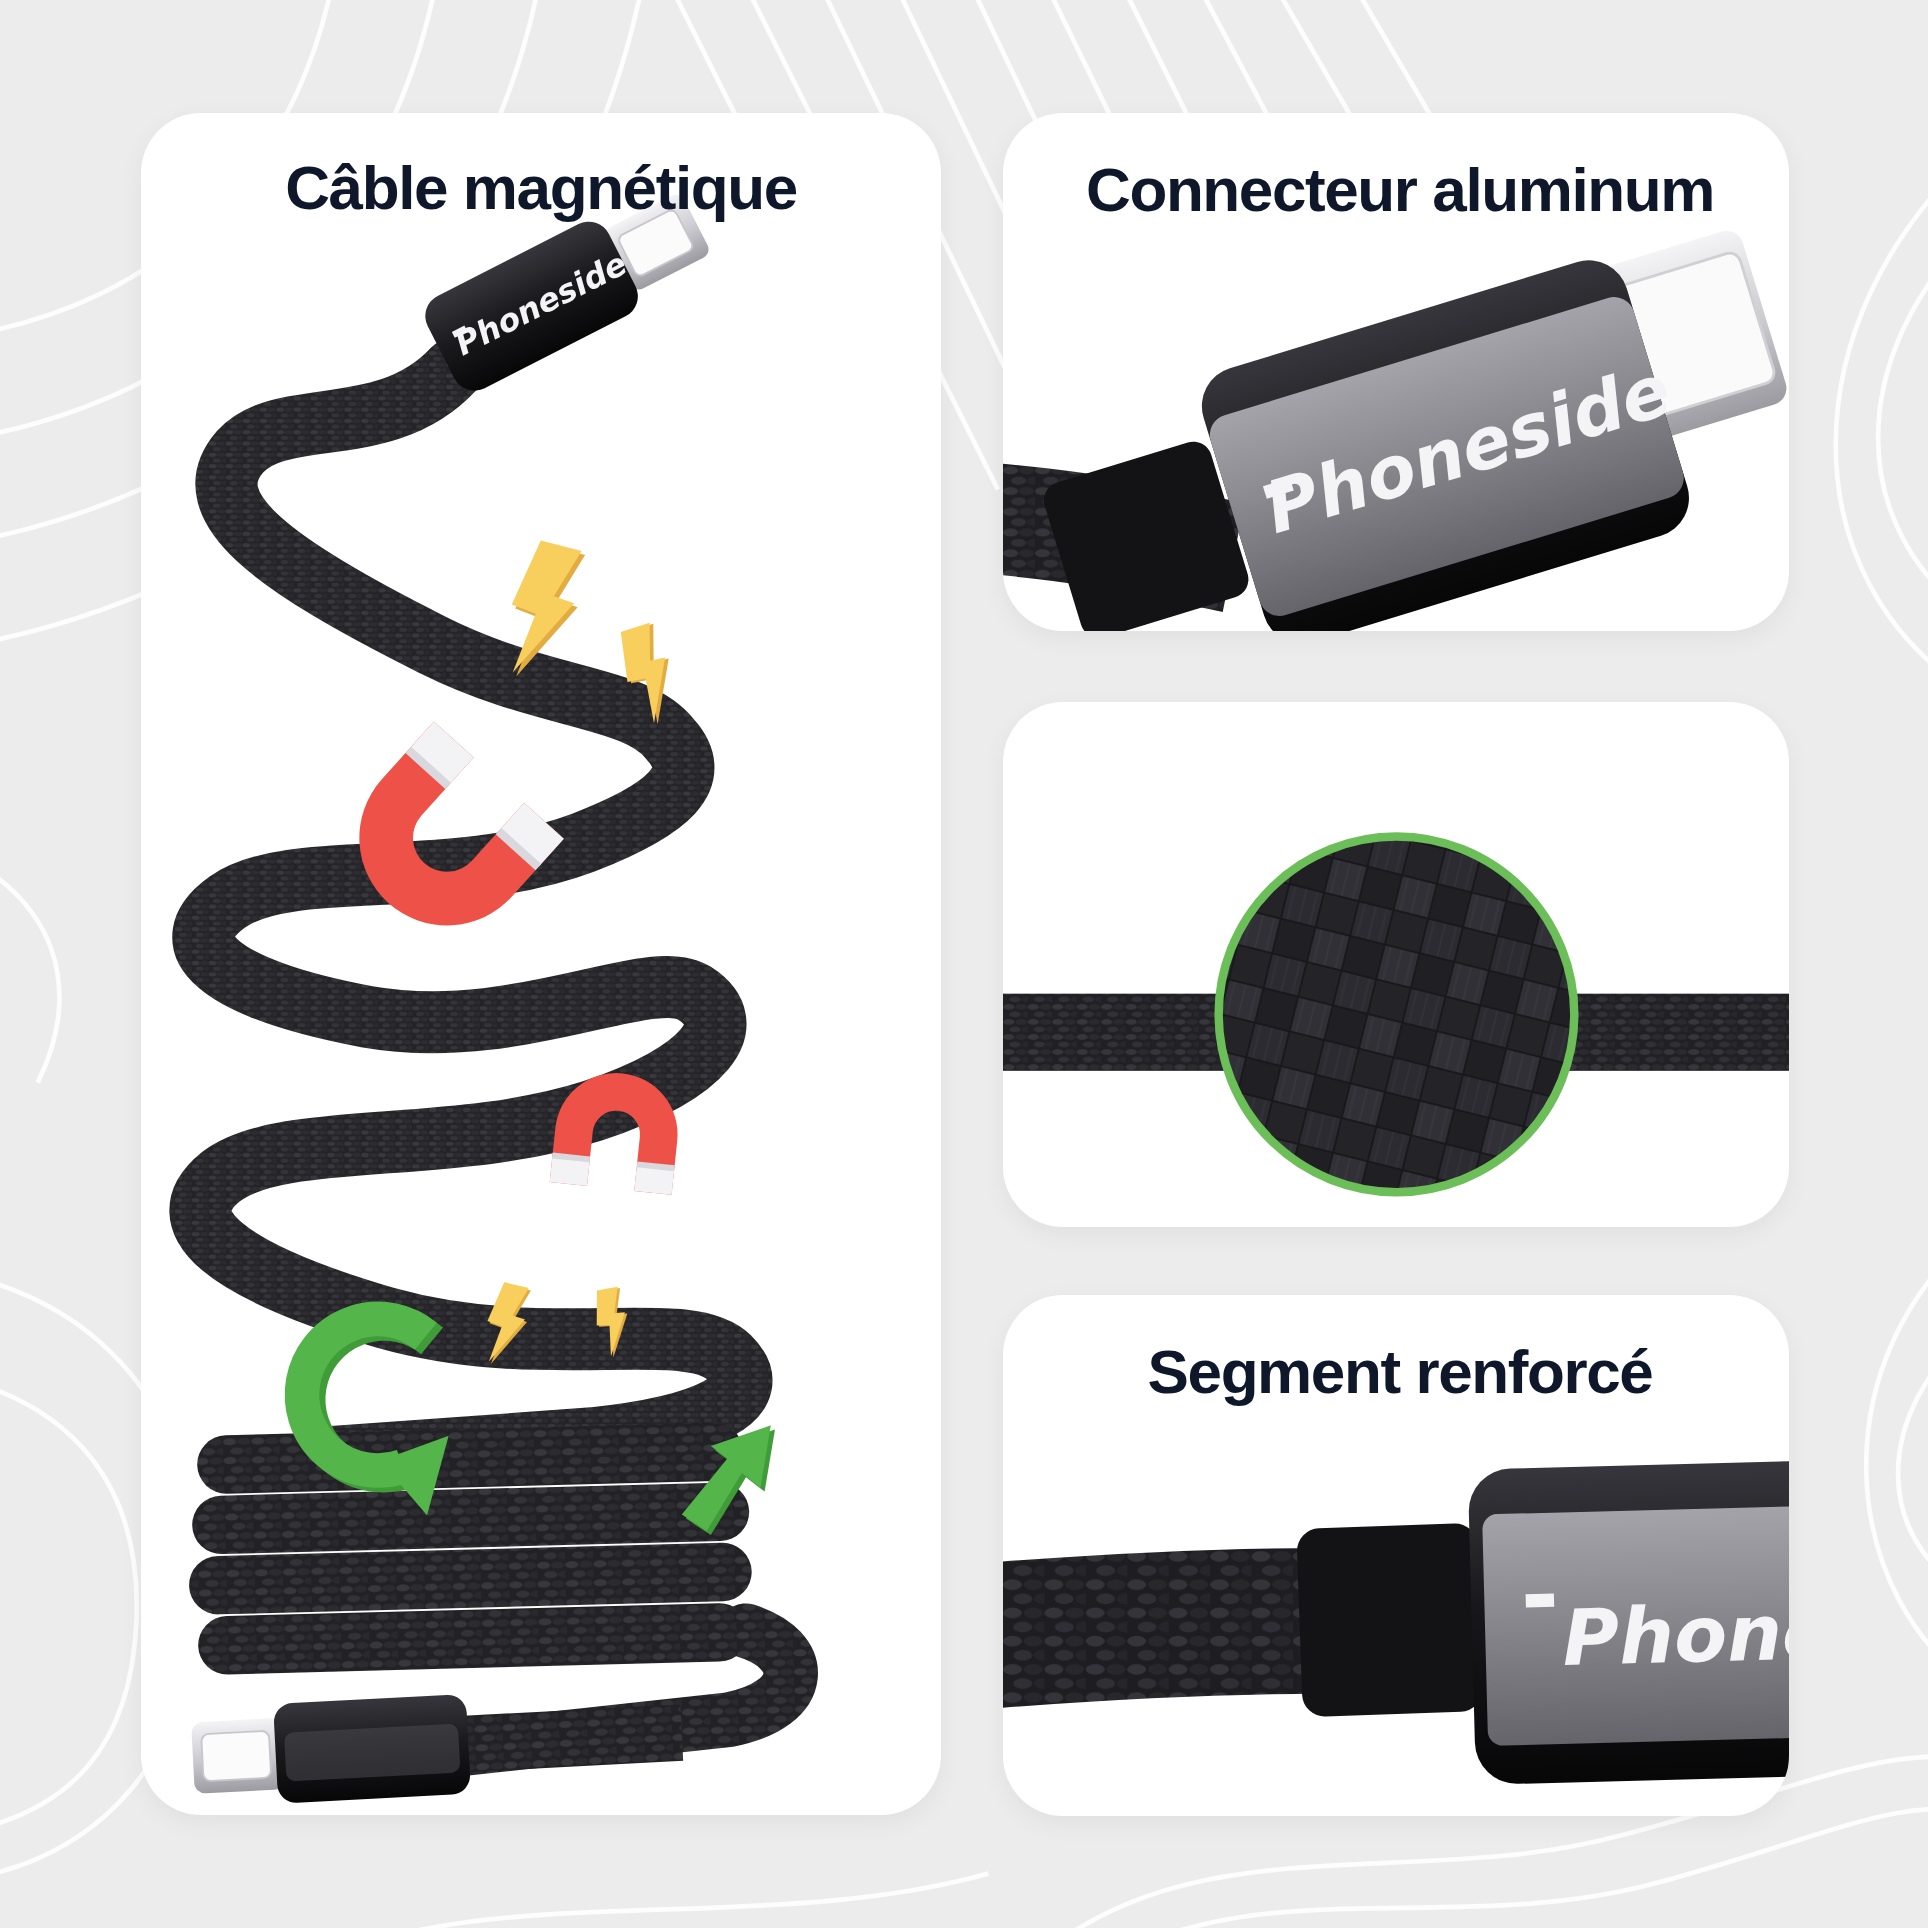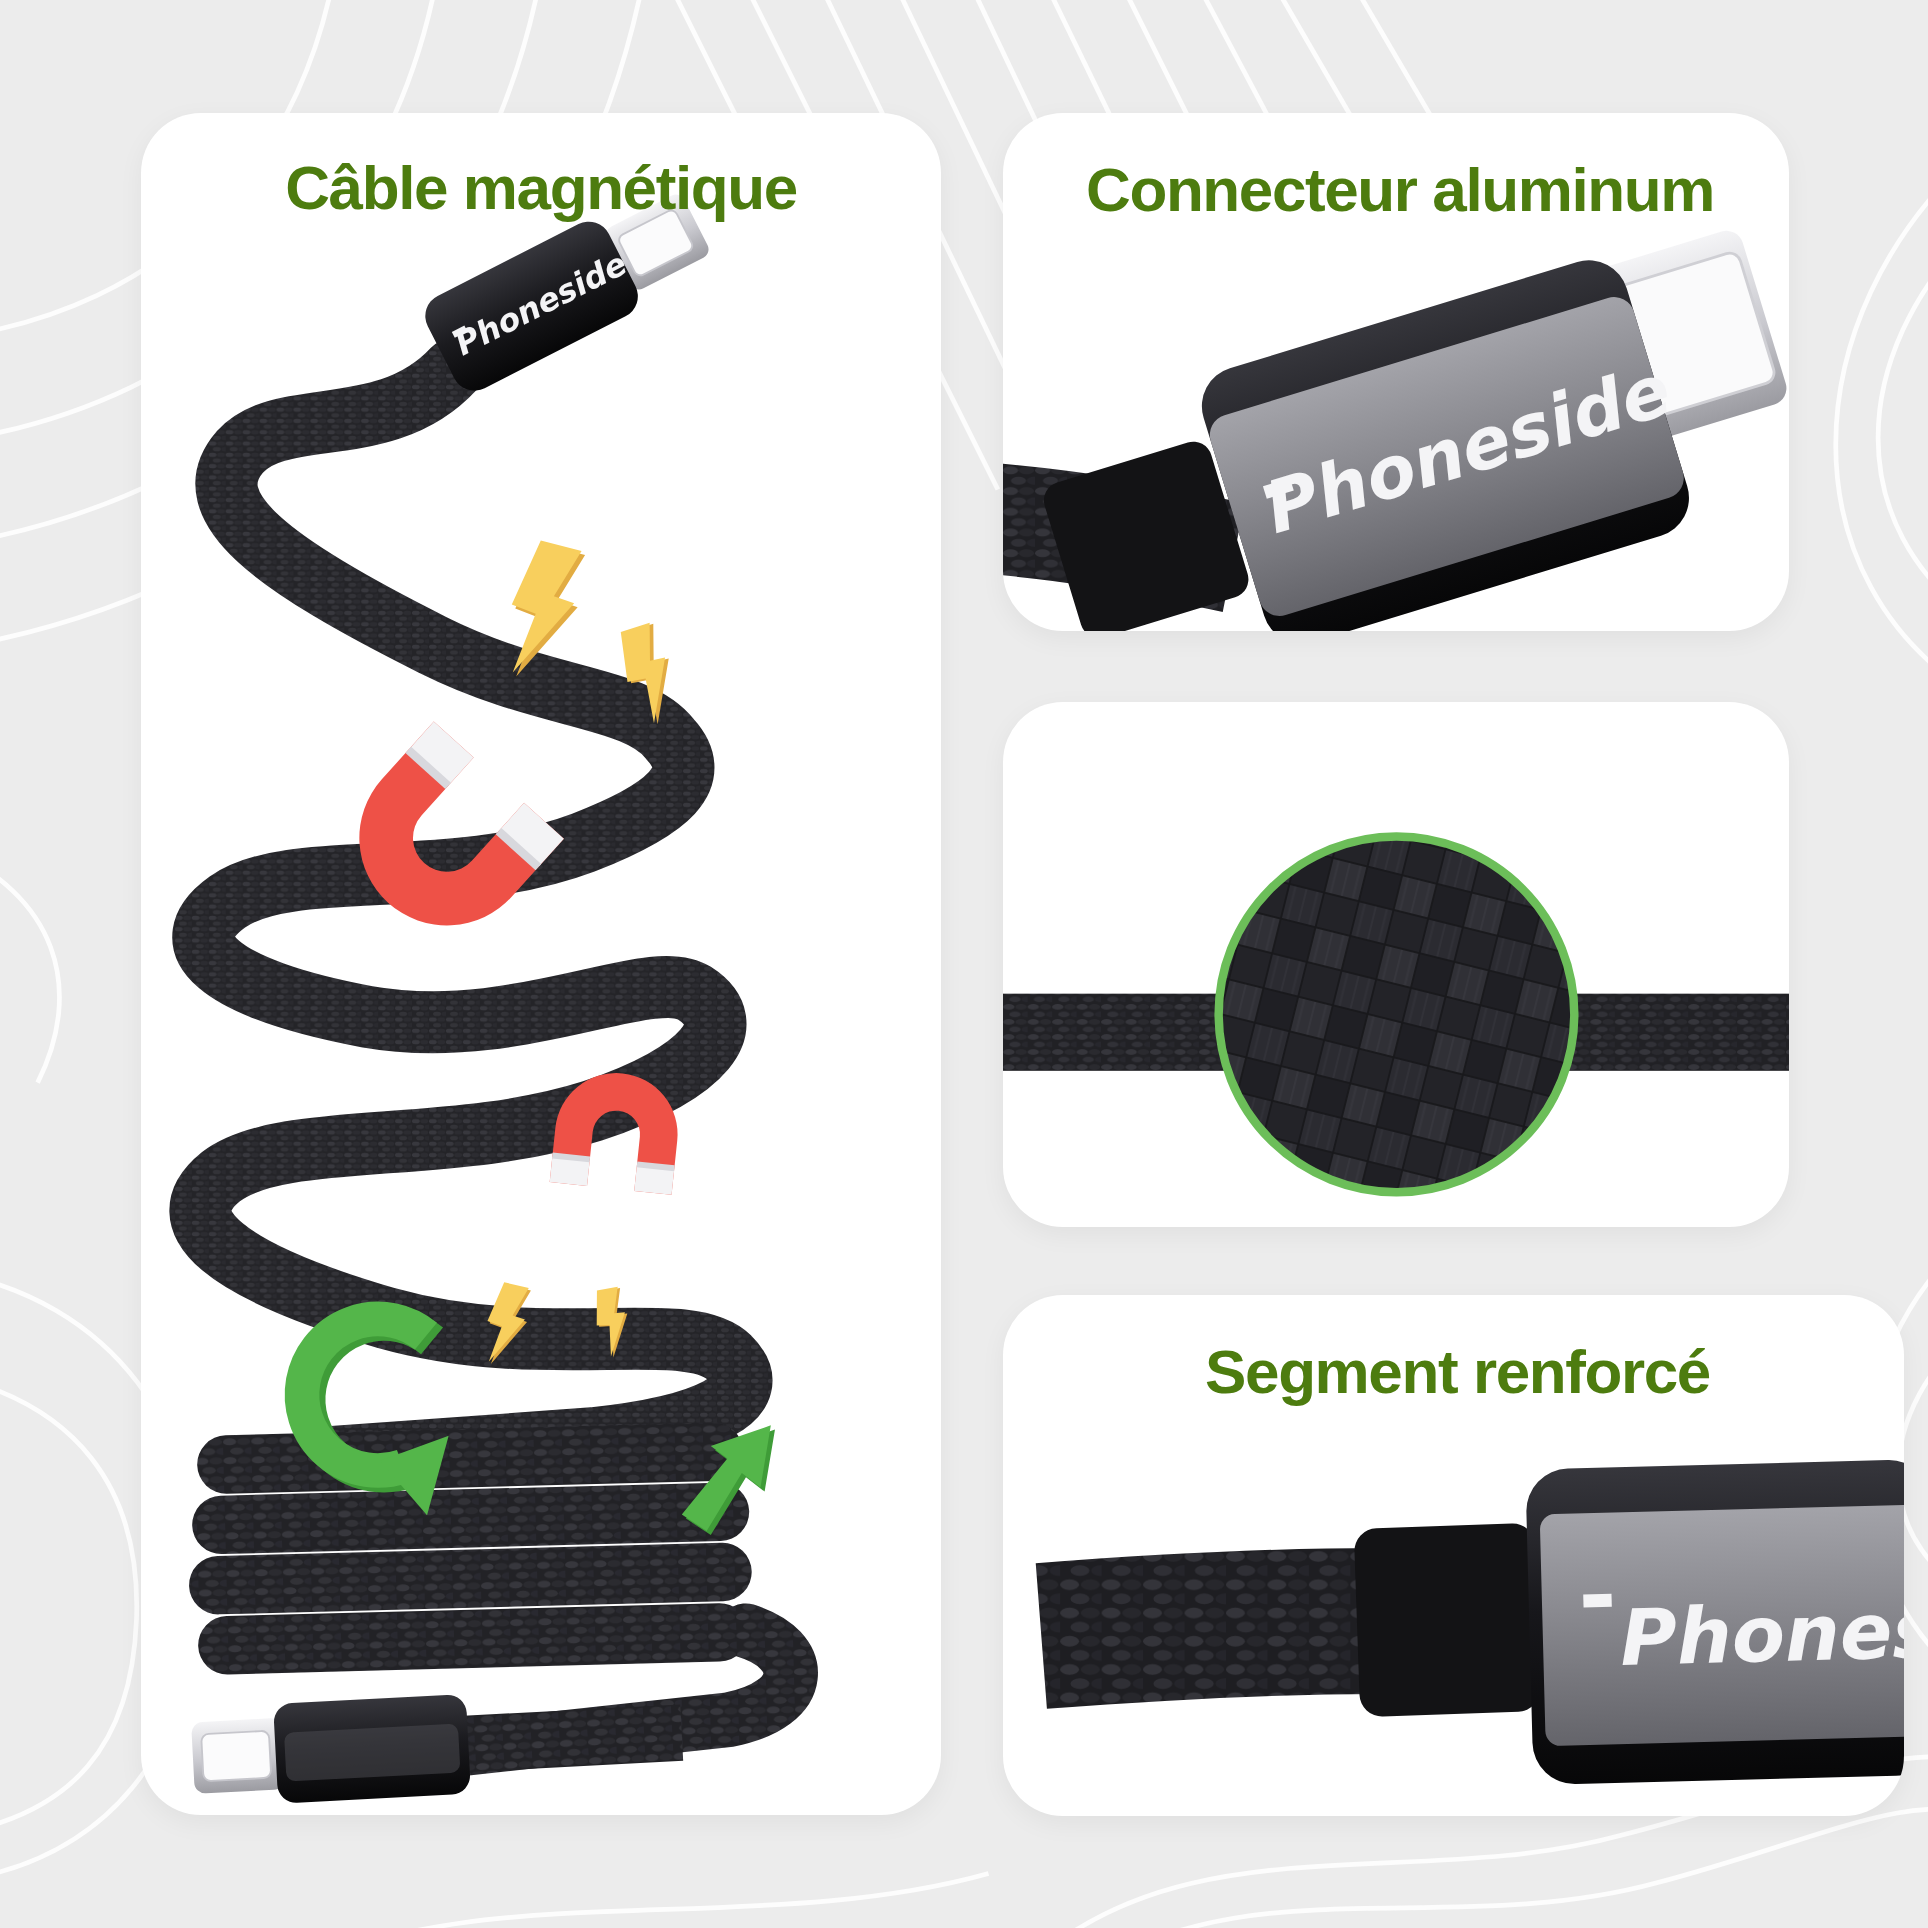--- a/index.html
+++ b/index.html
@@ -4,23 +4,23 @@
 <style>
   html,body{margin:0;padding:0;background:#ececec;}
   .canvas{position:relative;width:1928px;height:1928px;background:#ececec;overflow:hidden;
           font-family:"Liberation Sans","DejaVu Sans",sans-serif;}
   .bg{position:absolute;left:0;top:0;width:1928px;height:1928px;}
   .card{position:absolute;background:#ffffff;border-radius:60px;overflow:hidden;
         box-shadow:0 7.5px 26px rgba(0,0,0,0.05);}
   .card-left{left:141px;top:113px;width:800px;height:1702px;}
   .card-r1{left:1003px;top:113px;width:786px;height:518px;}
   .card-r2{left:1003px;top:702px;width:786px;height:525px;}
-  .card-r3{left:1003px;top:1295px;width:901px;height:521px;}
+  .card-r3{left:1003px;top:1295px;width:786px;height:521px;}
   .card h2{position:relative;z-index:2;margin:0;text-align:center;font-weight:700;
-           color:#4d7c0f;font-size:62px;line-height:1.1;letter-spacing:-1.4px;}
+           color:#0f172a;font-size:62px;line-height:1.1;letter-spacing:-1.4px;}
   .card-left h2{margin-top:41px;}
   .card-r1 h2,.card-r2 h2,.card-r3 h2{margin-top:43px;margin-left:8px;}
   svg.art{position:absolute;left:0;top:0;width:100%;height:100%;z-index:1;}
   .logoTxt{font-family:"DejaVu Sans","Liberation Sans",sans-serif;font-weight:bold;font-style:italic;}
 </style>
 </head>
 <body>
 
 <div class="canvas">
 

